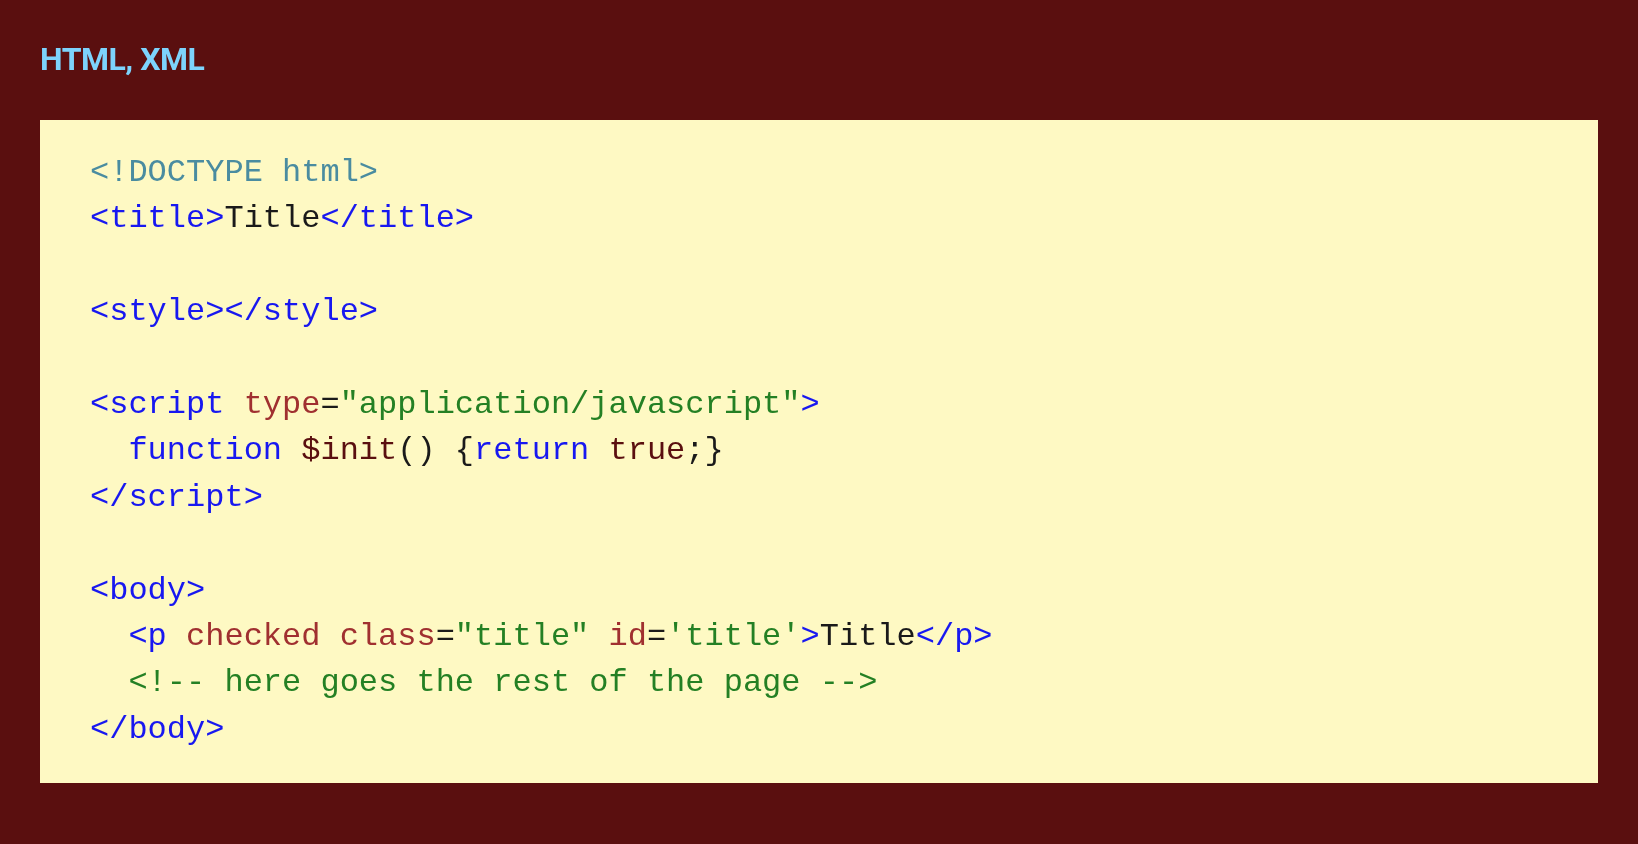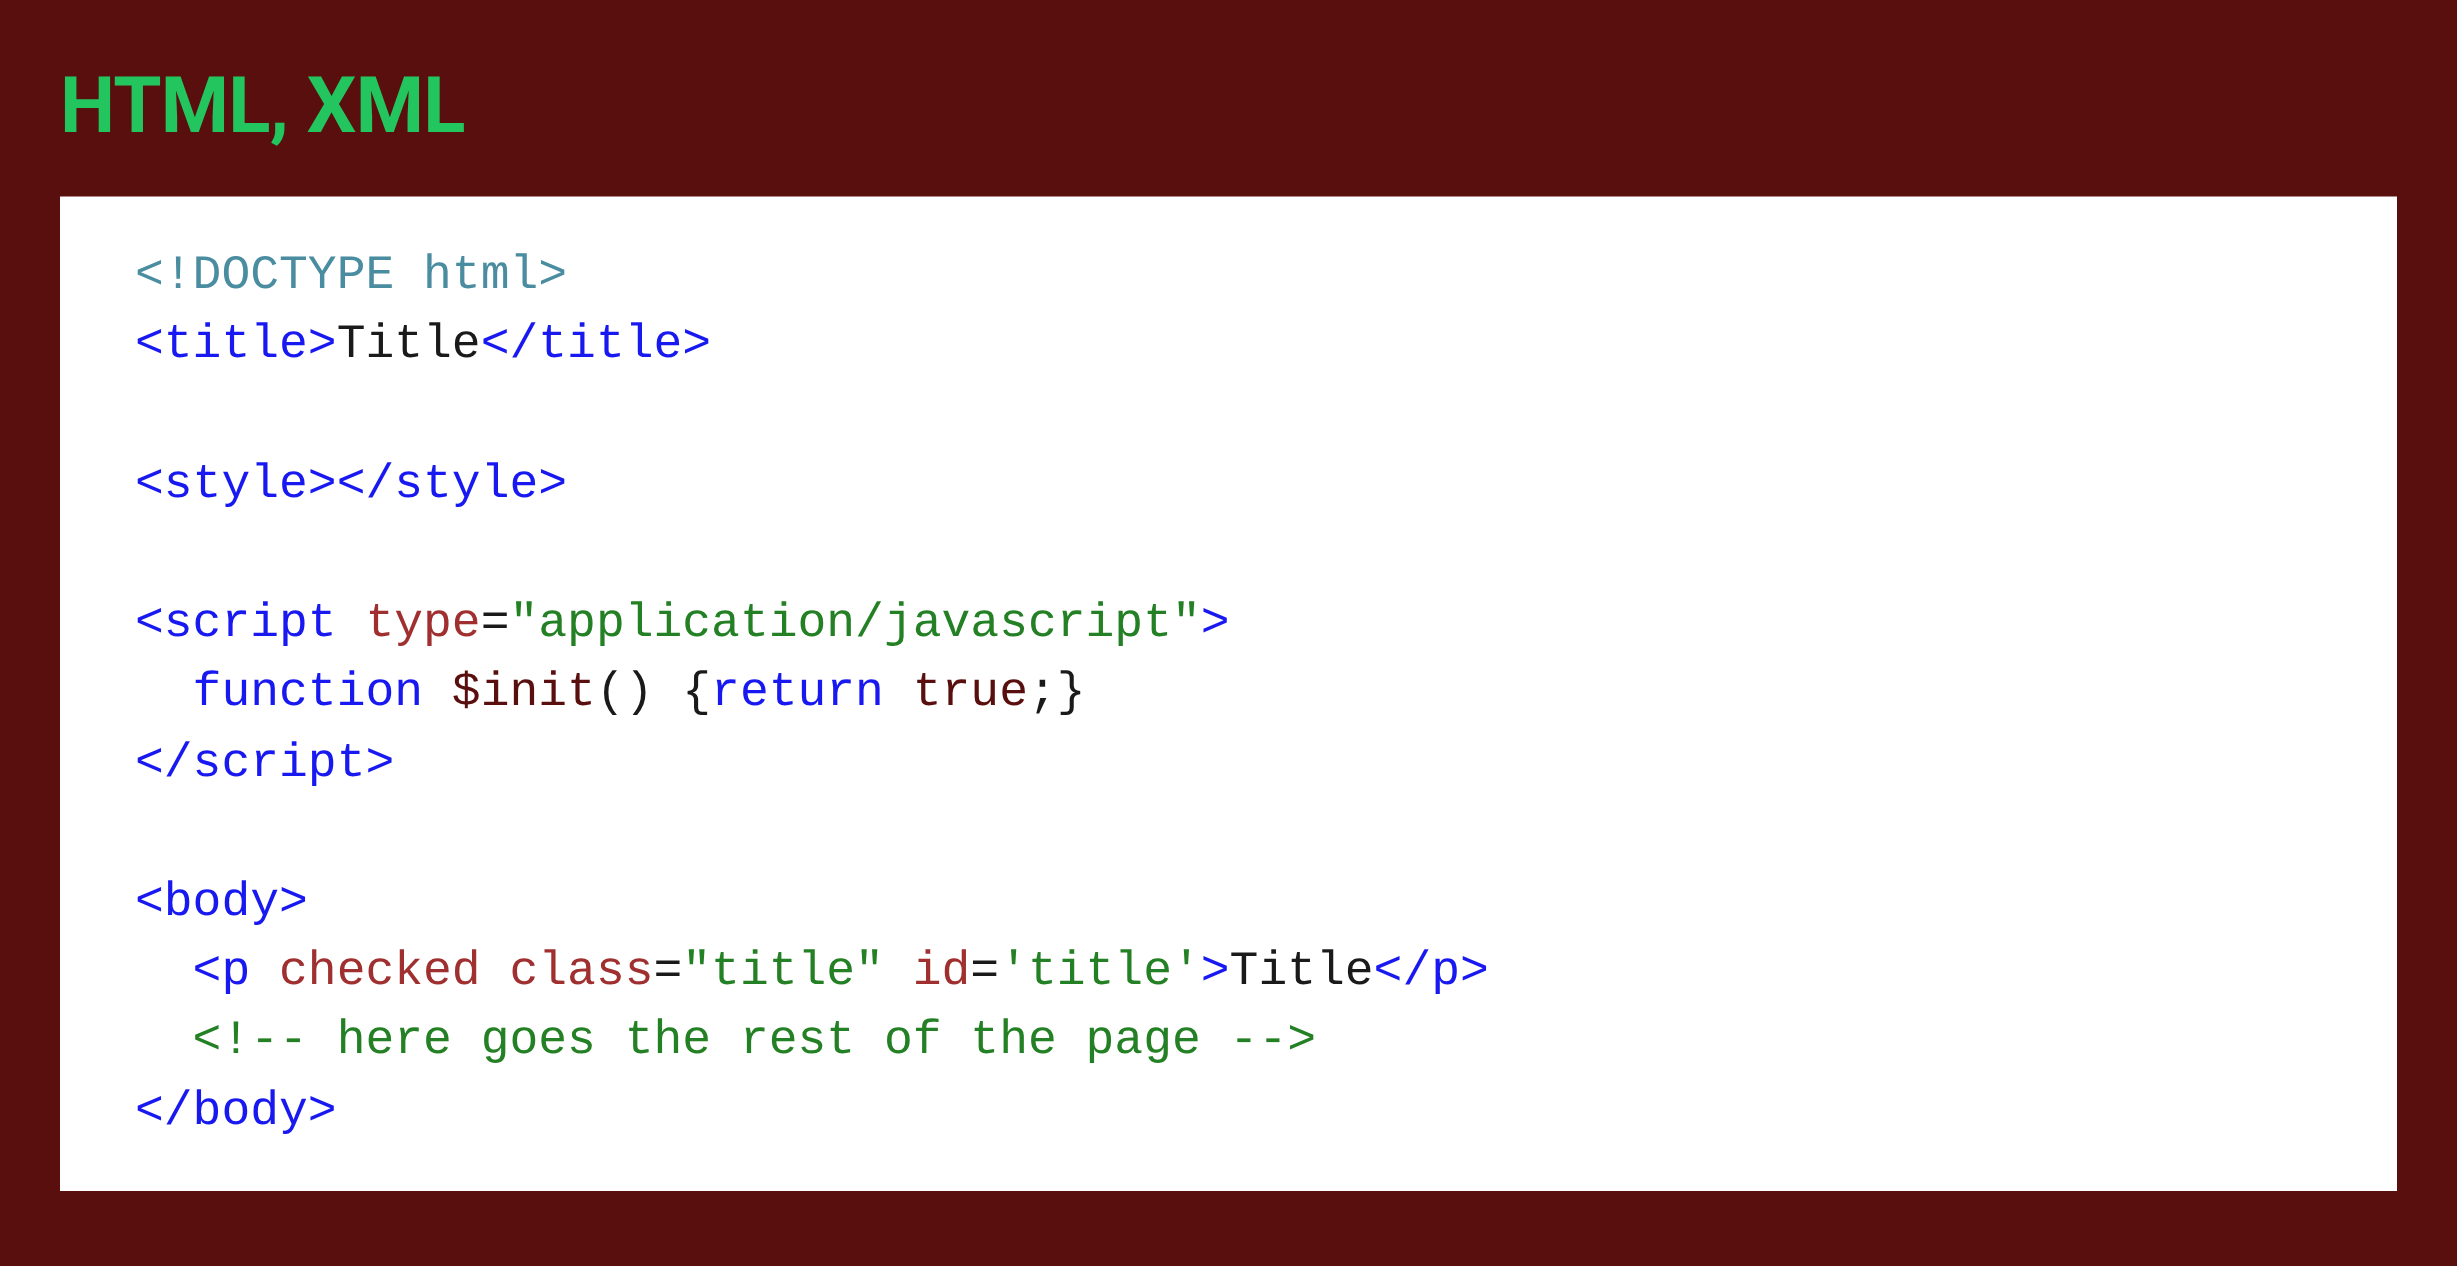--- a/index.html
+++ b/index.html
@@ -8,28 +8,28 @@
       padding: 0;
     }
     body {
       background: #5a0f0f;
       width: 1638px;
       height: 844px;
       padding: 40px;
       font-family: -apple-system, BlinkMacSystemFont, "Segoe UI", Roboto, sans-serif;
     }
     .heading {
-      color: #22c55e;
-      font-size: 52px;
+      color: #7dd3fc;
+      font-size: 32px;
       font-weight: 700;
-      margin-bottom: 30px;
+      margin-bottom: 42px;
       letter-spacing: -0.5px;
     }
     .code-panel {
-      background: #ffffff;
+      background: #fef9c3;
       padding: 30px 50px;
       font-family: "Consolas", "Monaco", "Courier New", monospace;
       font-size: 32px;
       line-height: 1.45;
       white-space: pre;
       overflow: hidden;
     }
     .tok-doctype { color: #4a8ca0; }
     .tok-tag { color: #1818f0; }
     .tok-text { color: #1a1a1a; }

